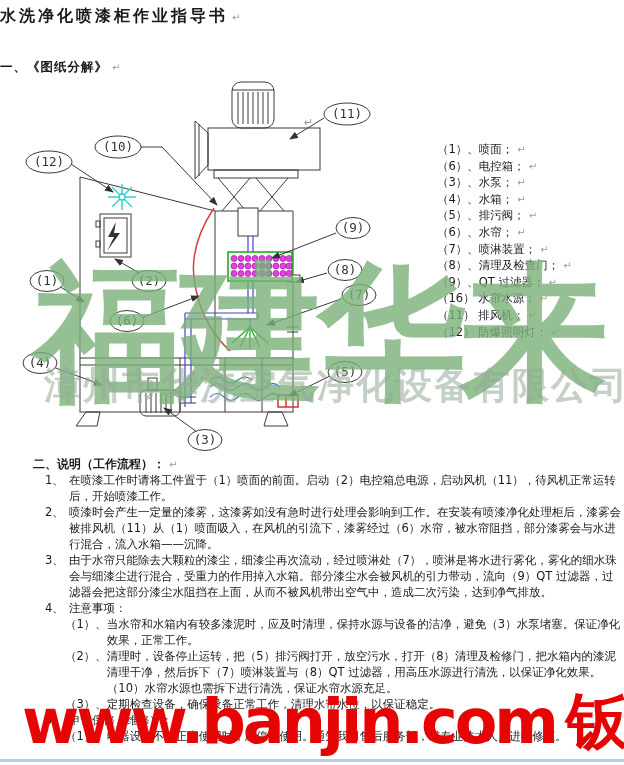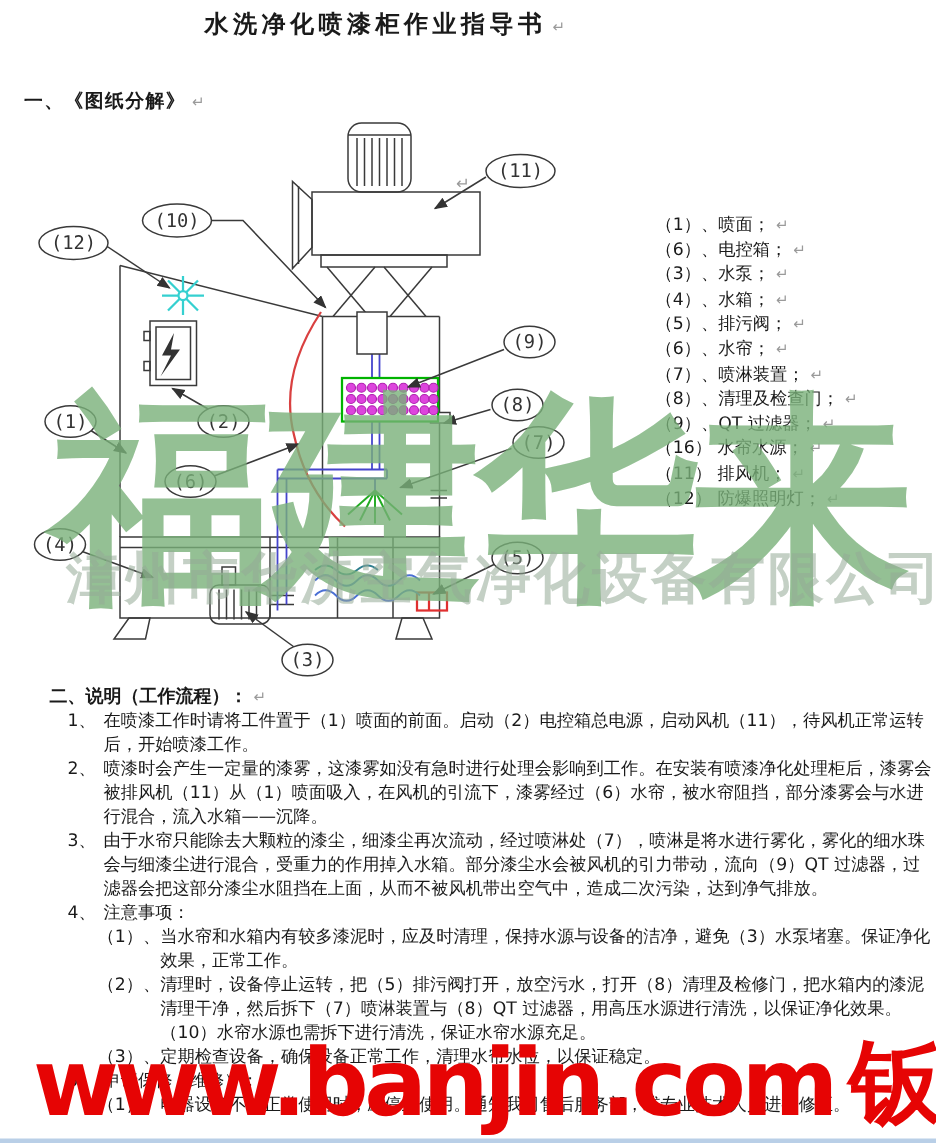--- a/index.html
+++ b/index.html
@@ -4,22 +4,22 @@
 <style>
   html,body{margin:0;padding:0;}
   body{
     width:624px;height:765px;position:relative;overflow:hidden;
     background:#ffffff;
     font-family:"DejaVu Sans",sans-serif;color:#1a1a1a;
   }
   .abs{position:absolute;}
   .ret{color:#9a9a9a;font-size:10px;margin-left:4px;font-weight:normal;}
   
-  .doc-title{top:6px;left:0;width:516px;text-align:center;font-size:16px;font-weight:bold;letter-spacing:3px;z-index:4;}
-  .h1{top:59px;left:16px;font-size:12.5px;font-weight:bold;letter-spacing:1px;z-index:4;}
+  .doc-title{top:6px;left:0;width:516px;text-align:left;font-size:16px;font-weight:bold;letter-spacing:3px;z-index:4;}
+  .h1{top:59px;left:0;font-size:12.5px;font-weight:bold;letter-spacing:1px;z-index:4;}
   .h2{top:456px;left:14px;font-size:12px;font-weight:bold;z-index:2;margin-left:19px;}
   .empty-par{top:116px;left:304px;color:#9a9a9a;font-size:11px;z-index:1;}
   
   #diagram{top:75px;left:0;z-index:1;}
   
   .legend{top:142px;left:437px;z-index:2;font-size:11.5px;line-height:15px;white-space:nowrap;}
   .legend-row{height:16.6px;}
   
   .wm-brand{top:258px;left:34px;width:586px;font-size:148px;line-height:150px;font-weight:bold;
     letter-spacing:-6px;color:rgba(121,176,121,0.80);z-index:3;pointer-events:none;white-space:nowrap;}

